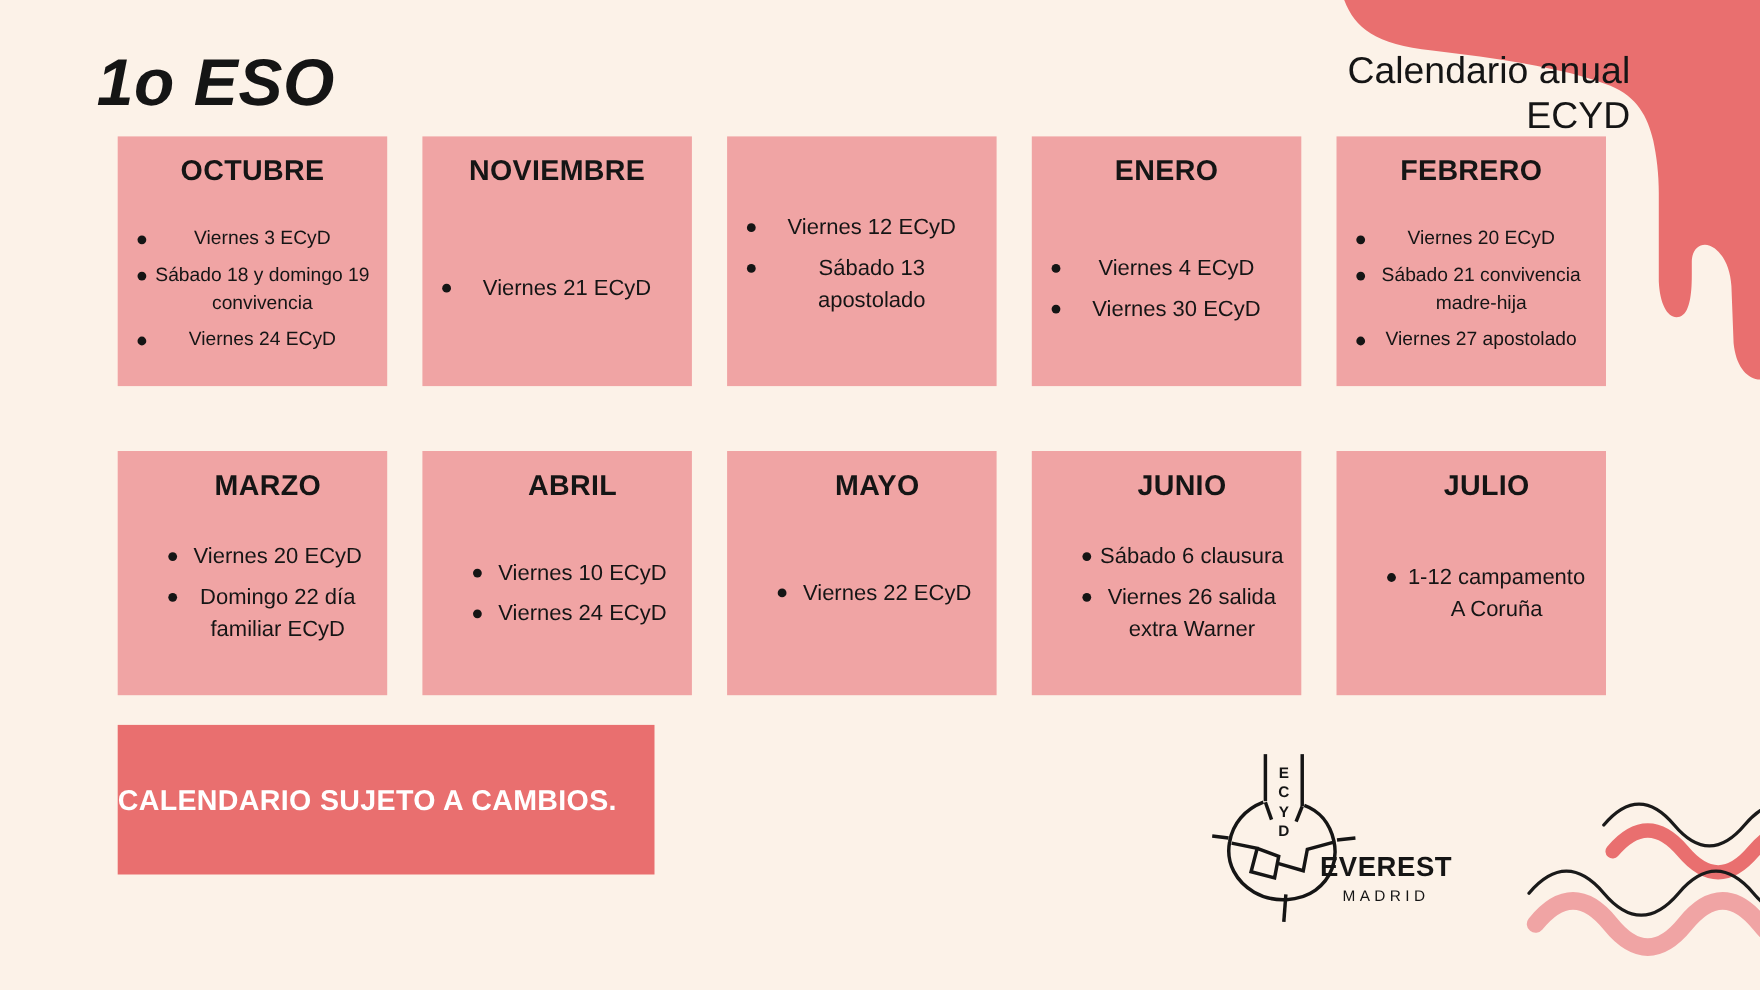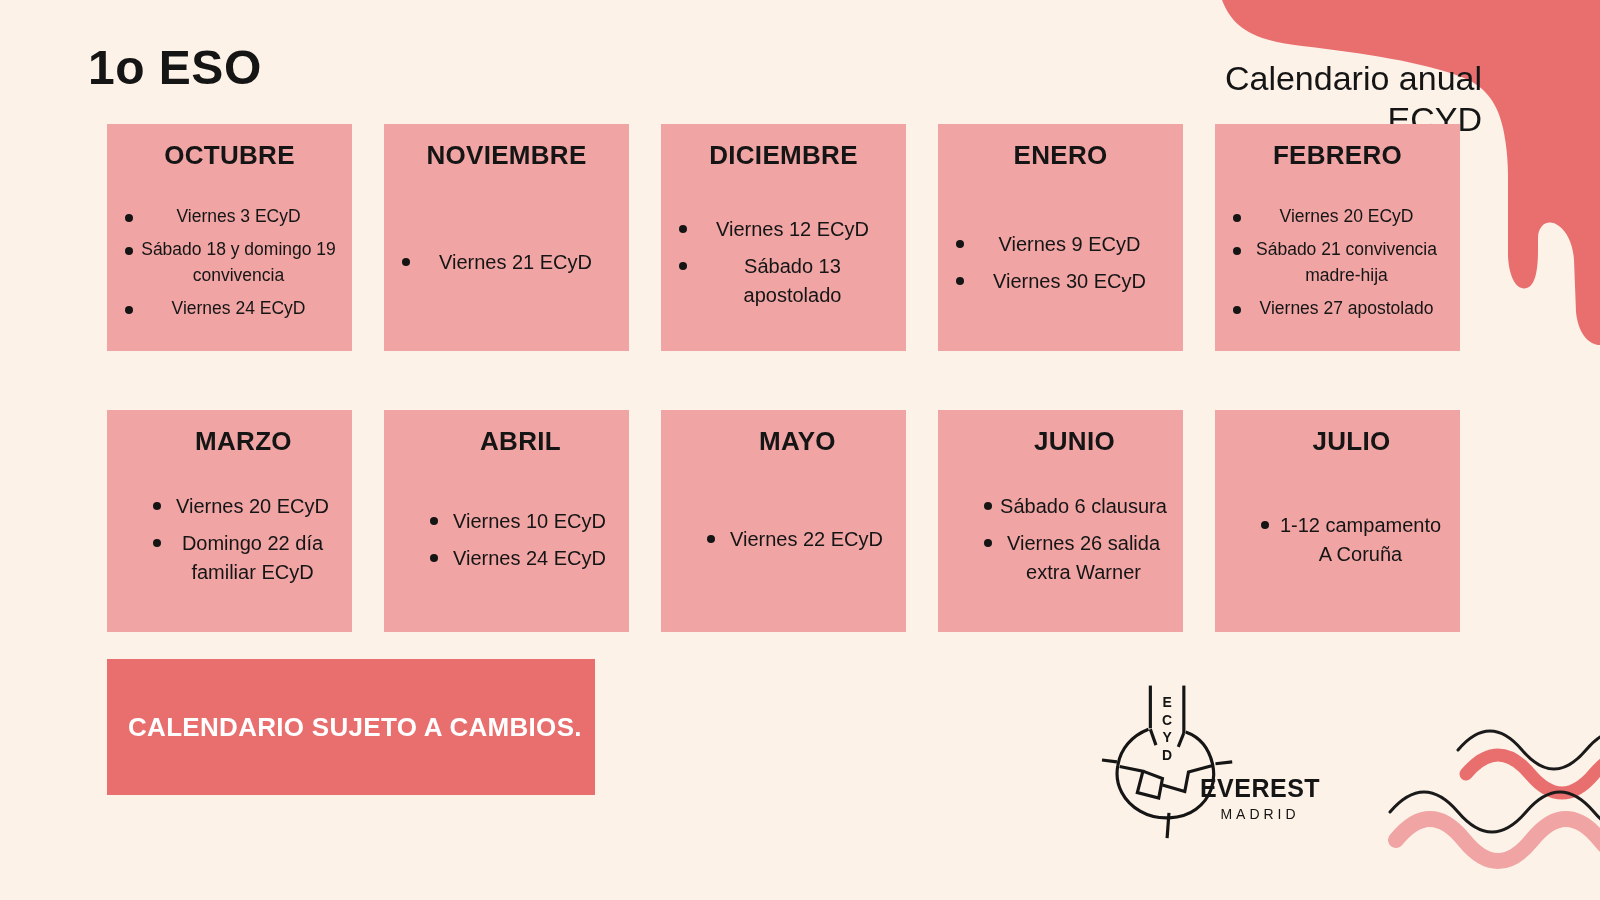--- a/index.html
+++ b/index.html
@@ -10,41 +10,41 @@
   
   #art{position:absolute;left:0;top:0;width:1600px;height:900px;pointer-events:none;}
   .blob{fill:var(--accent,#E96F6F);}
   .wave{fill:none;stroke-linecap:round;}
   .wave.thin{stroke:#1a1a1a;stroke-width:3;}
   .wave.thick-a{stroke:var(--accent,#E96F6F);stroke-width:13;}
   .wave.thick-b{stroke:var(--squiggle-light,#F0A4A4);stroke-width:16;}
   .emblem{fill:none;stroke:var(--text,#151515);stroke-width:3.4;stroke-linecap:butt;stroke-linejoin:miter;}
   .emblem-letter{fill:var(--text,#151515);font-size:15px;font-weight:700;text-anchor:middle;font-family:"Liberation Sans",sans-serif;}
 
-  .page-title{position:absolute;left:88px;top:40px;font-size:48px;font-weight:700;letter-spacing:.5px;}
-  .header-right{position:absolute;right:118px;top:44px;text-align:right;font-size:34px;line-height:1.2;font-weight:400;margin-top:14px;}
+  .page-title{position:absolute;left:88px;top:40px;font-size:60px;font-weight:700;letter-spacing:.5px;font-style:italic;}
+  .header-right{position:absolute;right:118px;top:44px;text-align:right;font-size:34px;line-height:1.2;font-weight:400;}
 
   .months-row{position:absolute;left:107px;display:flex;gap:32px;}
   #row-1{top:124px;}
   #row-1 .month-card{height:227px;gap:13px;}
   #row-2{top:410px;}
   #row-2 .month-card{height:222px;padding-left:28px;}
 
   .month-card{width:245px;background:var(--card,#F0A4A4);display:flex;flex-direction:column;box-sizing:border-box;padding:16px 0 12px;}
   .month-name{text-align:center;font-size:26px;font-weight:700;letter-spacing:.3px;}
   .events{flex:1;display:flex;flex-direction:column;justify-content:center;gap:8px;padding:8px 0 6px;}
   .event{display:flex;align-items:flex-start;}
   .event .bullet{flex:0 0 8px;width:8px;height:8px;border-radius:50%;background:var(--text,#151515);margin:10px 8px 0 18px;}
   .event .event-text{flex:1;text-align:center;font-size:20px;line-height:1.45;padding-right:16px;}
   
   #row-1 .month-card:nth-child(1) .event-text,
   #row-1 .month-card:nth-child(5) .event-text{font-size:17.5px;}
 
   .notice-banner{position:absolute;left:107px;top:659px;width:488px;height:136px;background:var(--accent,#E96F6F);display:flex;align-items:center;}
-  .notice-text{color:var(--notice-text,#fff);font-weight:700;font-size:26px;letter-spacing:.3px;padding-left:21px;white-space:nowrap;}
+  .notice-text{color:var(--notice-text,#fff);font-weight:700;font-size:26px;letter-spacing:.3px;white-space:nowrap;}
 
   .brand-block{position:absolute;left:1200px;top:762px;width:120px;display:flex;flex-direction:column;align-items:center;margin-top:12px;}
   .brand-name{font-size:25px;font-weight:700;letter-spacing:.5px;}
   .brand-city{font-size:14px;letter-spacing:4px;margin-top:3px;text-align:right;}
 </style>
 </head>
 <body>
 
 <div class="poster">
 
@@ -108,38 +108,37 @@
       <div class="month-card">
     <div class="month-name">NOVIEMBRE</div>
     <div class="events">
           <div class="event">
             <span class="bullet"></span>
             <span class="event-text">Viernes 21 ECyD</span>
           </div>
         </div>
   </div>
       <div class="month-card">
-    <div class="month-name">DICIEMBRE</div>
     <div class="events">
           <div class="event">
             <span class="bullet"></span>
             <span class="event-text">Viernes 12 ECyD</span>
           </div>
           <div class="event">
             <span class="bullet"></span>
             <span class="event-text">Sábado 13 apostolado</span>
           </div>
         </div>
   </div>
       <div class="month-card">
     <div class="month-name">ENERO</div>
     <div class="events">
           <div class="event">
             <span class="bullet"></span>
-            <span class="event-text">Viernes 9 ECyD</span>
+            <span class="event-text">Viernes 4 ECyD</span>
           </div>
           <div class="event">
             <span class="bullet"></span>
             <span class="event-text">Viernes 30 ECyD</span>
           </div>
         </div>
   </div>
       <div class="month-card">
     <div class="month-name">FEBRERO</div>
     <div class="events">

